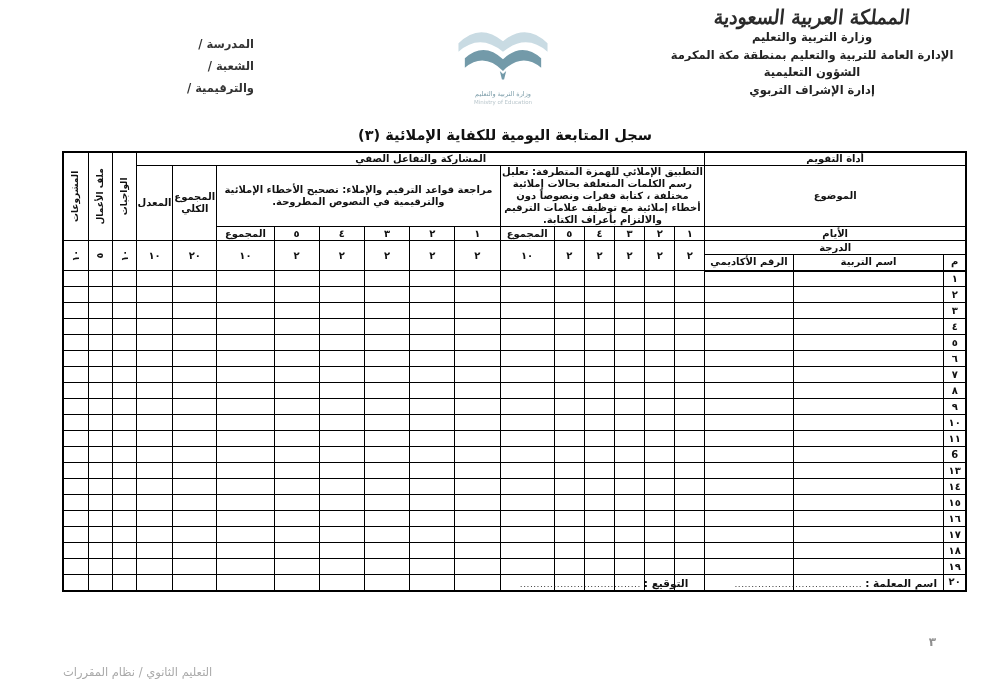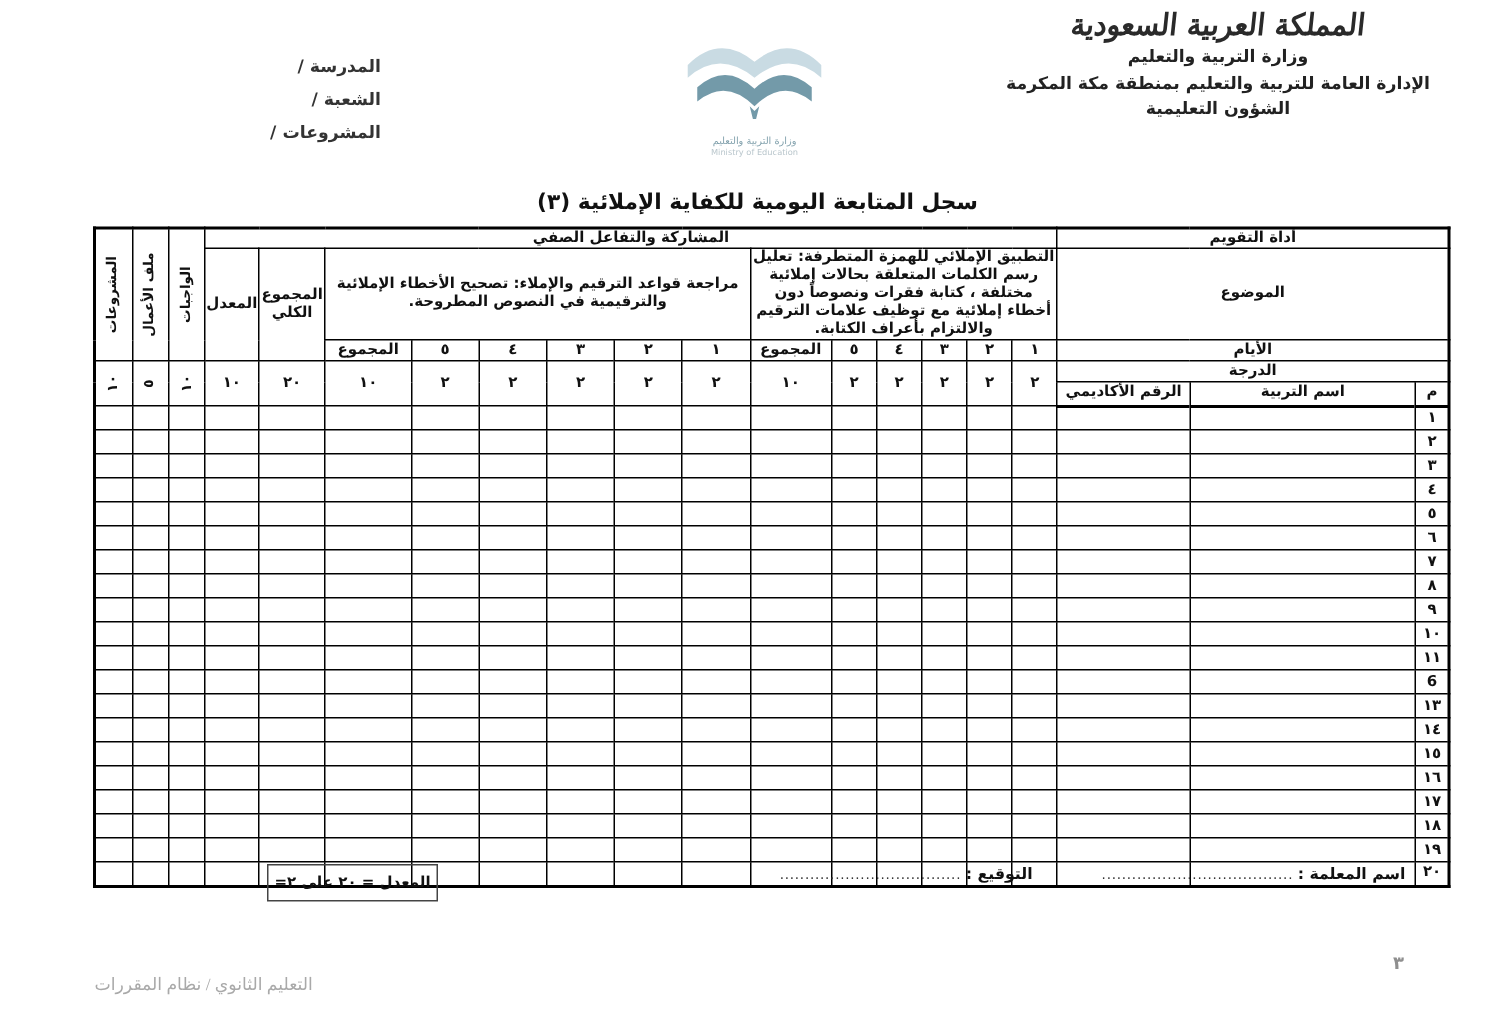--- a/index.html
+++ b/index.html
@@ -44,49 +44,50 @@
   .vtext.vnum{font-size:9.5px;}
   tr.r5 th{border-bottom:2px solid #000;}
   
   .sig-row{position:absolute;top:577px;right:63px;display:flex;align-items:flex-end;
     direction:rtl;font-size:10.5px;font-weight:bold;color:#111;}
   .sig-dots{font-size:9px;letter-spacing:0.5px;color:#333;font-weight:normal;margin-right:3px;}
   .sig-gap{width:46px;}
   .note-box{position:absolute;top:576px;left:178px;width:112px;height:23px;
     border:1.5px solid #444;display:flex;align-items:center;justify-content:center;
     font-size:10px;font-weight:bold;color:#111;direction:rtl;}
-  .footer-doc{position:absolute;bottom:24px;left:63px;font-size:11.5px;color:#a9a9a9;font-family:Liberation Serif, serif;}
+  .footer-doc{position:absolute;bottom:8px;left:63px;font-size:11.5px;color:#a9a9a9;}
   .footer-page{position:absolute;bottom:38px;right:64px;font-size:12px;color:#8f8f8f;font-weight:bold;}
 </style>
 </head>
 <body>
 
 <div class="sheet">
 
   <div class="org-block">
     <div class="calligraphy">المملكة العربية السعودية</div>
     <div class="org-line">وزارة التربية والتعليم</div>
     <div class="org-line">الإدارة العامة للتربية والتعليم بمنطقة مكة المكرمة</div>
     <div class="org-line">الشؤون التعليمية</div>
+    <div class="org-line">إدارة الإشراف التربوي</div>
   </div>
 
   <div class="logo-block">
     <svg width="106" height="62" viewBox="0 0 100 58">
       <path d="M8 18 Q28 -2 50 16 Q72 -2 92 18 L92 26 Q72 8 50 26 Q28 8 8 26 Z" fill="#c9dbe3"></path>
       <path d="M14 32 Q32 16 50 33 Q68 16 86 32 L86 41 Q68 26 50 44 Q32 26 14 41 Z" fill="#739aa9"></path>
       <path d="M47 44 L49 52 L51 52 L53 44 L50 47 Z" fill="#739aa9"></path>
     </svg>
     <div class="logo-caption-ar">وزارة التربية والتعليم</div>
     <div class="logo-caption-en">Ministry of Education</div>
   </div>
 
   <div class="fields-block">
     <div class="field-line">المدرسة /</div>
     <div class="field-line">الشعبة /</div>
-    <div class="field-line">المشروعات /</div>
+    <div class="field-line">والترقيمية /</div>
   </div>
 
   <div class="doc-title">سجل المتابعة اليومية  للكفاية الإملائية (٣)</div>
 
   <div class="grid-wrap">
     <table class="grid">
       <colgroup>
         <col style="width:22px">
           <col style="width:150px">
           <col style="width:88px">
@@ -640,18 +641,17 @@
   </div>
 
   <div class="sig-row">
     <span>اسم المعلمة :</span>
     <span class="sig-dots">......................................</span>
     <span class="sig-gap"></span>
     <span>التوقيع :</span>
     <span class="sig-dots">....................................</span>
   </div>
 
-  <div class="note-box">المعدل = ٢٠ على ٢=</div>
 
   <div class="footer-doc">التعليم الثانوي / نظام المقررات</div>
   <div class="footer-page">٣</div>
 
 </div>
 
 </body></html>

